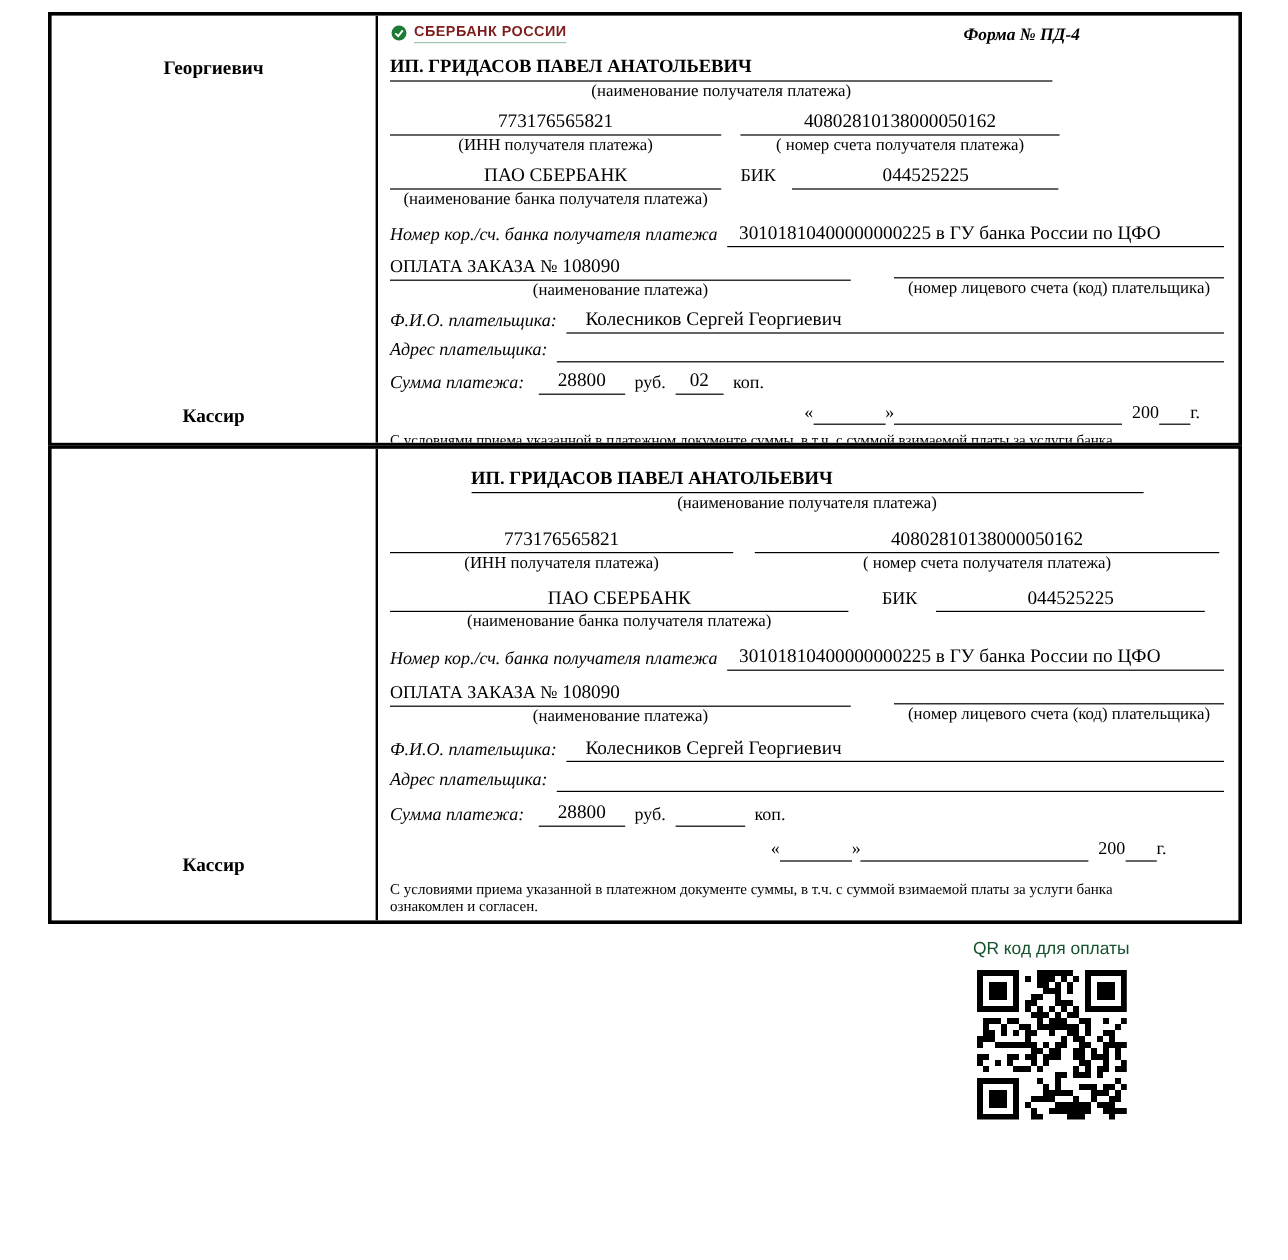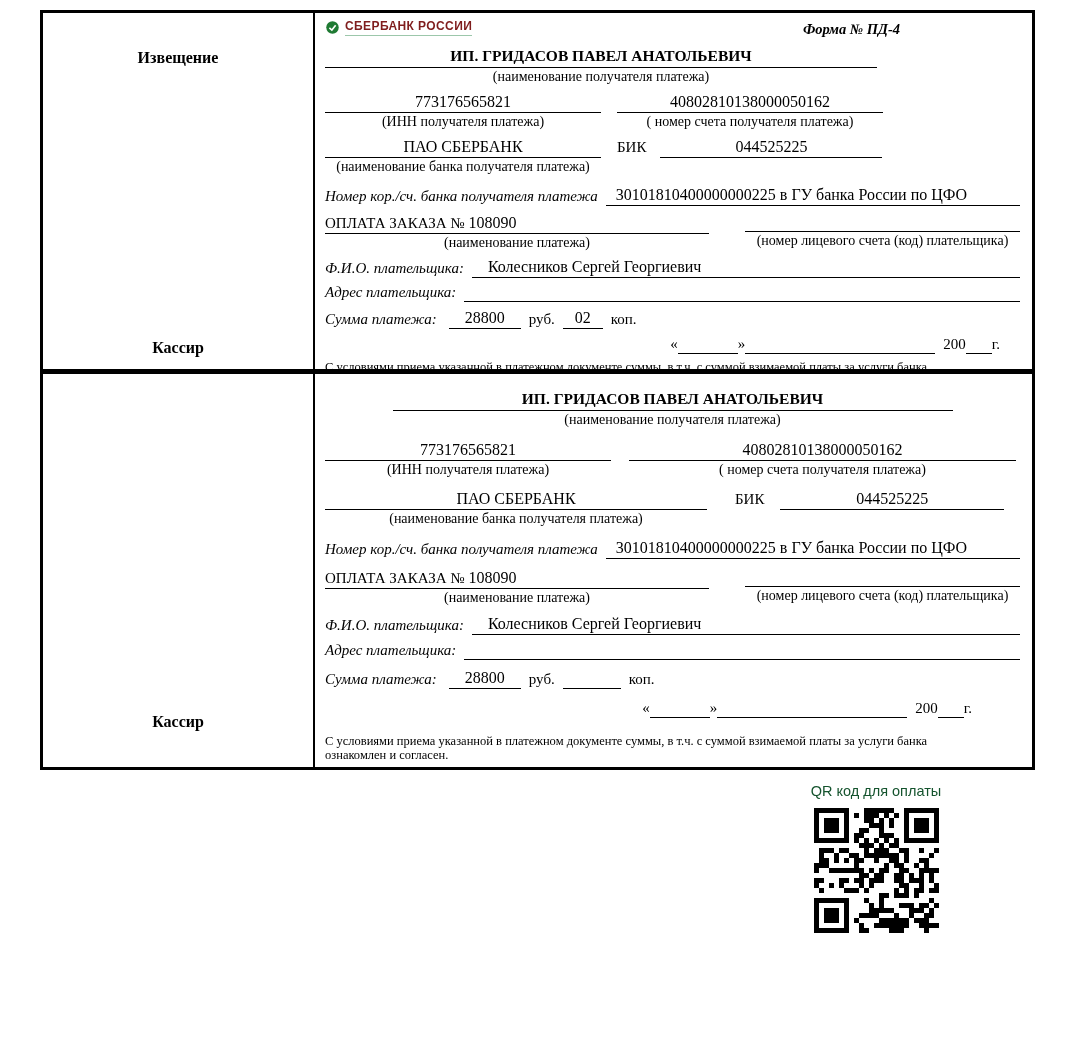--- a/index.html
+++ b/index.html
@@ -33,21 +33,21 @@
   
   .logo-row { display:flex; align-items:flex-start; height:28px; }
   .sber-logo { display:flex; align-items:center; gap:5px; margin-top:3px; }
   .sber-text { color:#7f1d1d; font-family:"Liberation Sans", sans-serif; font-weight:bold;
                font-size:12px; letter-spacing:0.4px; border-bottom:1px solid #9cc7ab; padding-bottom:1px; }
   .form-no { margin-left:auto; margin-right:120px; font-weight:bold; font-style:italic; font-size:14.5px; margin-top:4px; }
 
   
   .name-row { width:552px; margin-top:2px; }
   .receipt-box .name-row { margin:12px auto 0; width:560px; }
-  .name-value { font-weight:bold; font-size:15.5px; text-align:center; padding-bottom:2px; }
+  .name-value { font-weight:bold; font-size:15.5px; text-align:left; padding-bottom:2px; }
 
   
   .pair-row { display:flex; margin-top:7px; }
   .notice-box .pair-row { margin-top:6px; }
   .receipt-box .pair-row { margin-top:11px; }
   .c-inn { width:276px; }
   .c-acct { width:266px; margin-left:16px; }
   .receipt-box .c-inn { width:286px; }
   .receipt-box .c-acct { flex:1; width:auto; margin-left:18px; margin-right:4px; }
 
@@ -110,21 +110,21 @@
   .qr-label { font-family:"Liberation Sans", sans-serif; font-size:14.5px; color:#14532d; }
   .qr-box { margin-top:9px; display:inline-block; line-height:0; }
 </style>
 </head>
 <body>
 
 <div class="page">
 
   <div class="form-box notice-box">
     <div class="left-col">
-      <div class="left-title">Извещение</div>
+      <div class="left-title">Георгиевич</div>
       <div class="left-cashier">Кассир</div>
     </div>
     <div class="right-col">
 
       <div class="logo-row">
         <div class="sber-logo">
           <svg class="sber-mark" width="15" height="15" viewBox="0 0 24 24" aria-hidden="true">
             <circle cx="12" cy="12" r="10" fill="#1f7a33"></circle>
             <path d="M7 12.5 L11 16 L17 8.5" stroke="#ffffff" stroke-width="2.6" fill="none"></path>
           </svg>

